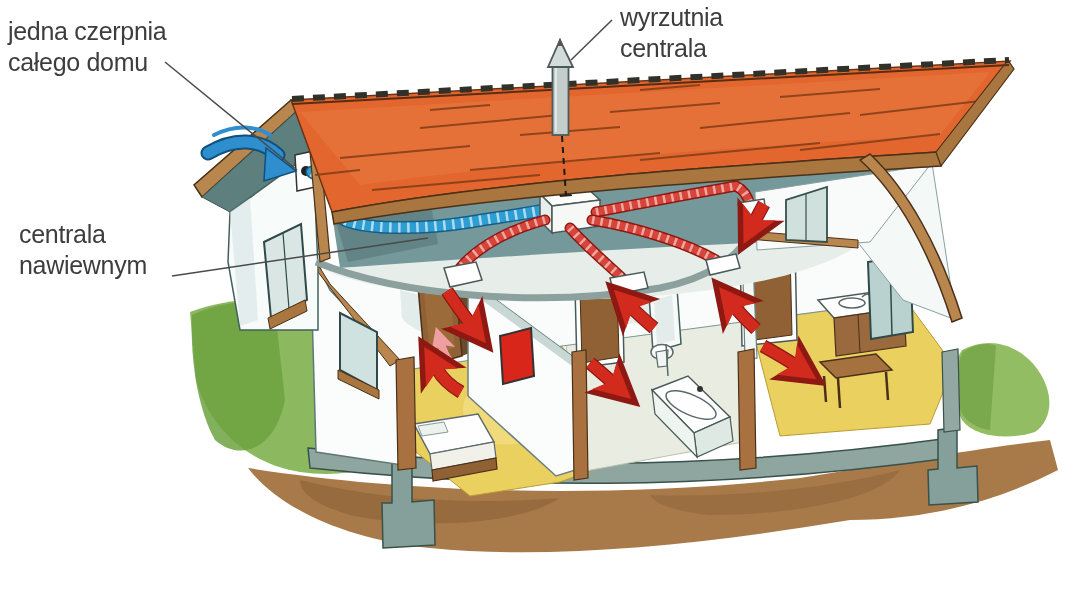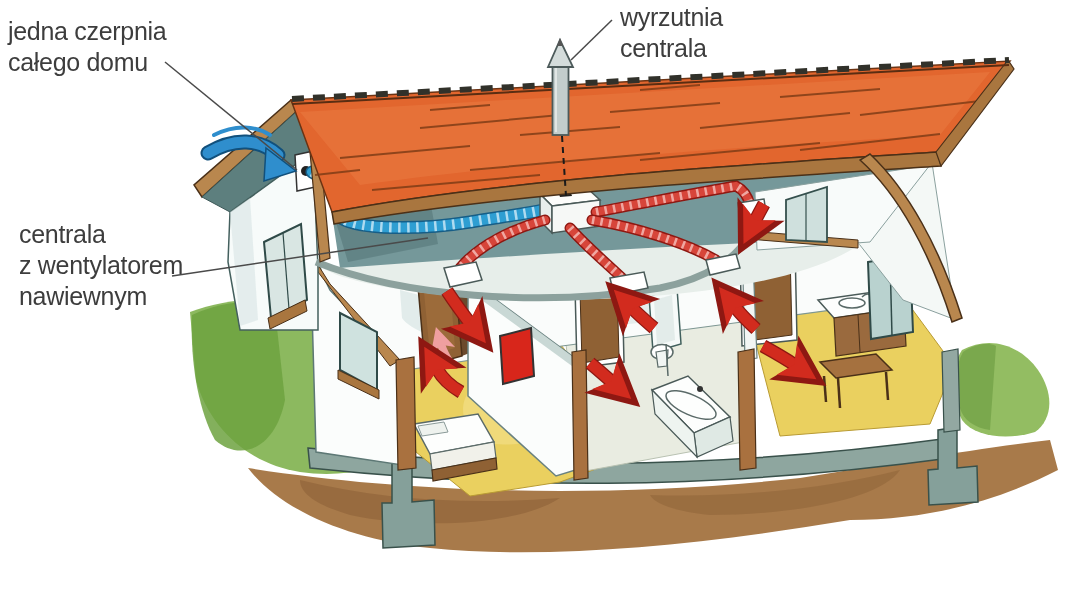--- a/index.html
+++ b/index.html
@@ -304,16 +304,15 @@
 <div class="diagram-label" id="label-intake">
   <div>jedna czerpnia</div>
   <div>całego domu</div>
 </div>
 <div class="diagram-label" id="label-exhaust">
   <div>wyrzutnia</div>
   <div>centrala</div>
 </div>
 <div class="diagram-label" id="label-unit">
   <div>centrala</div>
-  <div>z wentylatorem</div>
   <div>nawiewnym</div>
 </div>
 </div>
 
 </body></html>

